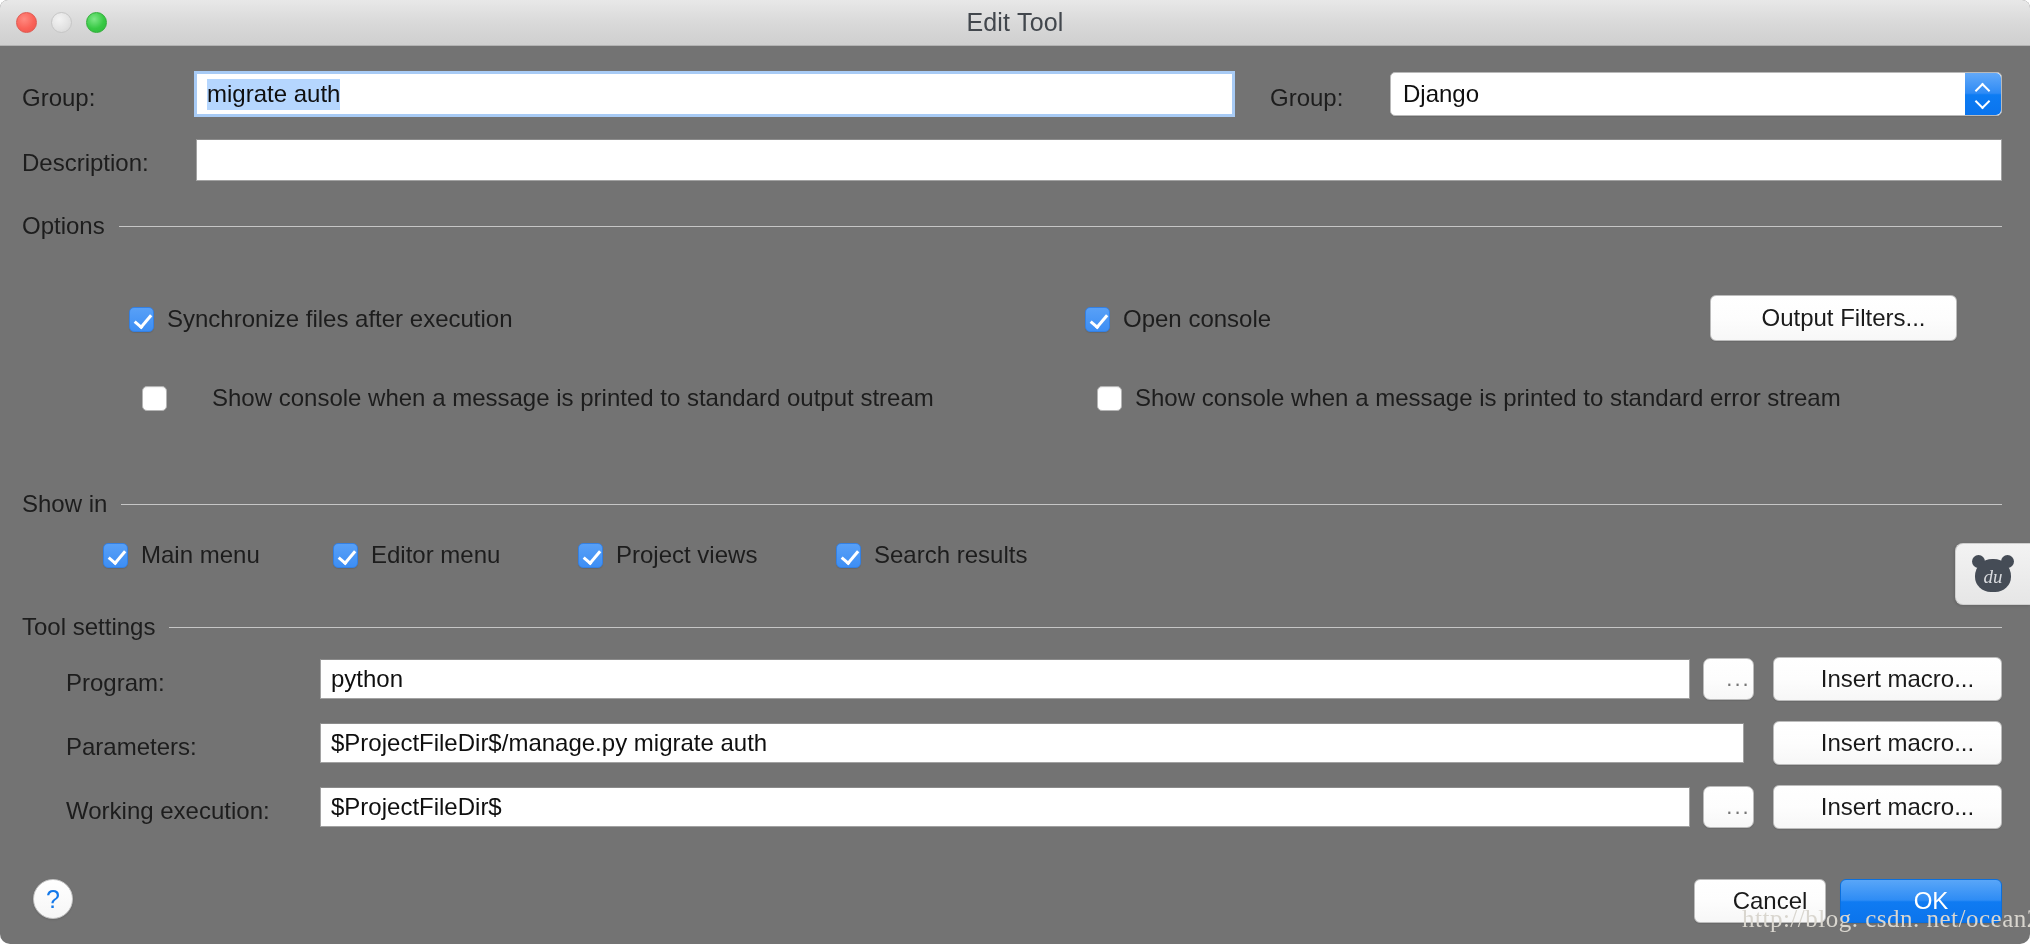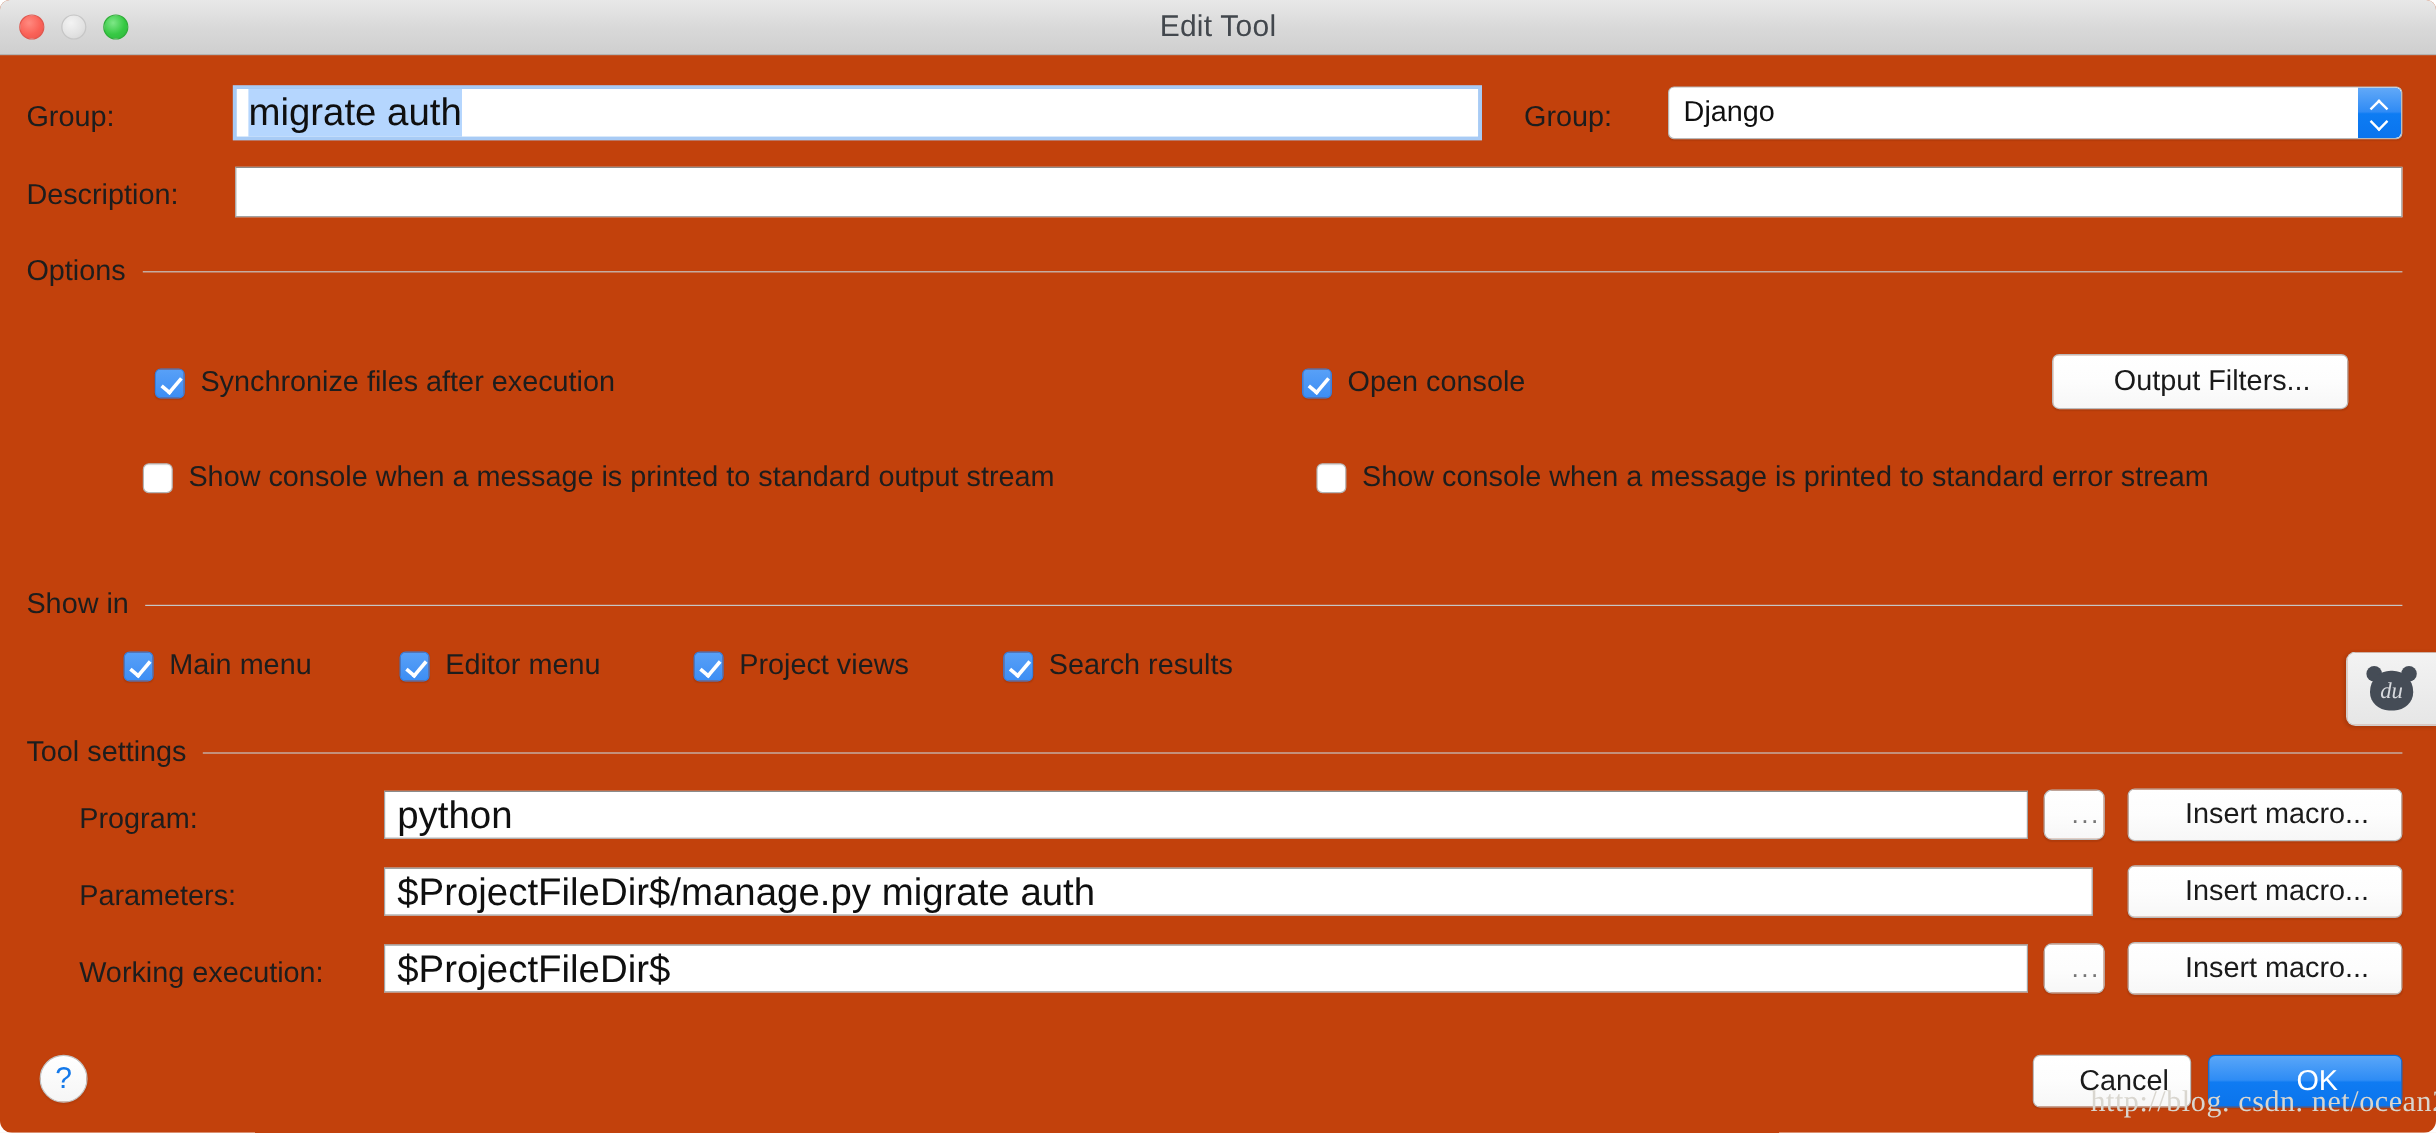--- a/index.html
+++ b/index.html
@@ -9,21 +9,21 @@
     height: 944px;
     overflow: hidden;
     background: #ffffff;
     font-family: "Liberation Sans", sans-serif;
   }
 
   #window {
     position: relative;
     width: 2030px;
     height: 944px;
-    background: #c2410c;
+    background: #737373;
     border-radius: 8px 8px 10px 10px;
     overflow: hidden;
   }
 
   
   #titlebar {
     position: absolute;
     left: 0; top: 0;
     width: 2030px;
     height: 46px;
@@ -58,21 +58,21 @@
     white-space: nowrap;
     line-height: 1;
   }
 
   
   .tfield {
     position: absolute;
     background: #ffffff;
     border: 1px solid #a2a2a2;
     border-top-color: #8b8b8b;
-    font-size: 32px;
+    font-size: 24px;
     color: #0f0f0f;
     padding: 0 10px;
     display: flex;
     align-items: center;
     white-space: nowrap;
     overflow: hidden;
   }
   .tfield.focused {
     border: 1px solid #7eb2ef;
     outline: 3px solid #a8cbf5;
@@ -302,21 +302,21 @@
     <span class="cblabel">Synchronize files after execution</span>
   </div>
 
   <div class="cbrow" style="left:1085px; top:305px;">
     <span class="cbox on"></span>
     <span class="cblabel">Open console</span>
   </div>
 
   <div class="btn" style="left:1710px; top:295px; width:247px; height:46px;">Output Filters...</div>
 
-  <div class="cbrow" style="left:119px; top:384px;">
+  <div class="cbrow" style="left:142px; top:384px;gap:32px;">
     <span class="cbox off"></span>
     <span class="cblabel">Show console when a message is printed to standard output stream</span>
   </div>
 
   <div class="cbrow" style="left:1085px; top:384px;padding-left:12px;">
     <span class="cbox off"></span>
     <span class="cblabel">Show console when a message is printed to standard error stream</span>
   </div>
 
   <div class="section" style="left:22px; top:490px; width:1980px;">

